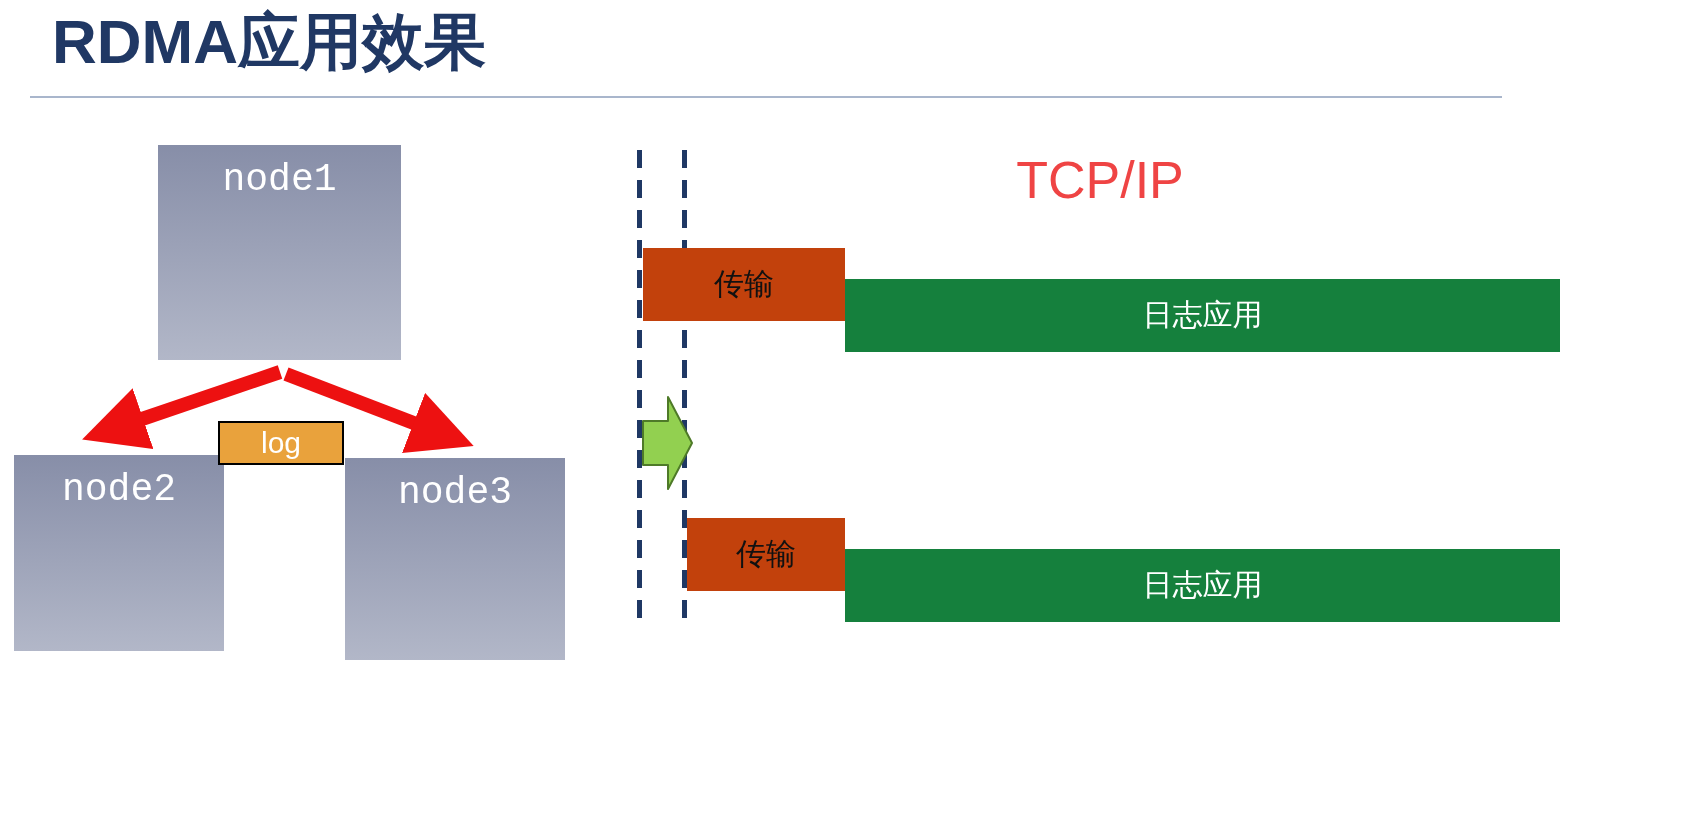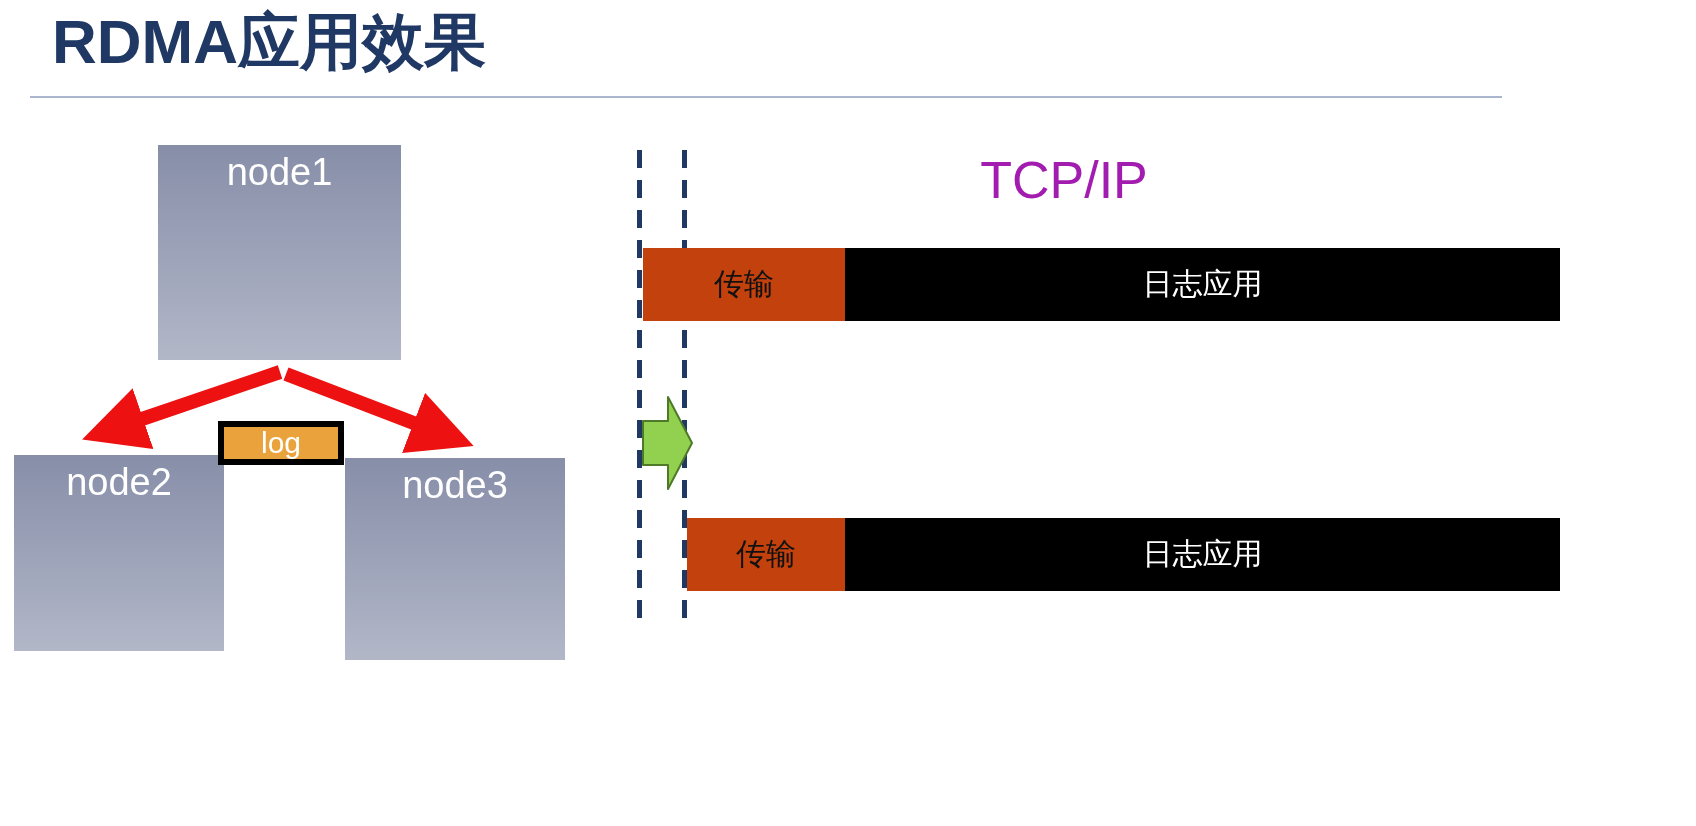--- a/index.html
+++ b/index.html
@@ -34,70 +34,71 @@
 
   
   .node {
     position: absolute;
     background: linear-gradient(to bottom, #878EA8, #B2B7C8);
     color: #ffffff;
     font-size: 38px;
     display: flex;
     justify-content: center;
     align-items: flex-start;
-    padding-top: 6px;
+    padding-top: 13px;
+    font-family: Liberation Mono, monospace;
   }
   .node1 { left: 158px; top: 145px; width: 243px; height: 215px; }
   .node2 { left: 14px;   top: 455px; width: 210px; height: 196px; }
   .node3 { left: 345px; top: 450px; width: 220px; height: 202px; margin-top: 8px; }
   .log-box {
     position: absolute;
     left: 218px; top: 421px; width: 126px; height: 44px;
     background: #E9A23C;
-    border: 6px solid #000000;
+    border: 2px solid #000000;
     color: #ffffff;
     font-size: 30px;
     display: flex; align-items: center; justify-content: center;
     z-index: 3;
   }
   .arrows-svg { position: absolute; left: 40px; top: 358px; width: 480px; height: 120px; z-index: 2; }
 
   
   .dash-line {
     position: absolute;
     top: 150px;
     height: 478px;
     width: 5px;
     background: repeating-linear-gradient(to bottom, #1F3864 0 18px, transparent 18px 30px);
   }
   .dash-1 { left: 637px; }
   .dash-2 { left: 682px; }
 
   .sec-title {
     position: absolute;
-    left: 604px;
+    left: 640px;
     width: 920px;
     text-align: center;
     font-size: 52px;
-    color: #a21caf;
+    color: #ef4444;
     line-height: 1.1;
   }
   .tcp-title  { top: 152px; }
   .rdma-title { top: 438px; }
 
   .seg {
     position: absolute;
     height: 73px;
     display: flex;
     align-items: center;
     justify-content: center;
     font-size: 30px;
   }
   .seg-orange { background: #c2410c; color: #111111; z-index: 2; }
-  .seg-navy   { background: #000000; color: #ffffff; }
+  .seg-navy   { background: #15803d; color: #ffffff; margin-top: 31px; }
   .tcp-transfer  { left: 643px; top: 248px; width: 202px; }
   .tcp-app       { left: 845px; top: 248px; width: 715px; }
   .rdma-transfer { left: 687px; top: 518px; width: 158px; }
   .rdma-app      { left: 845px; top: 518px; width: 715px; }
 
   .green-arrow-svg { position: absolute; left: 641px; top: 393px; width: 54px; height: 100px; z-index: 4; }
 
   .caption {
     position: absolute;
     left: 652px;

